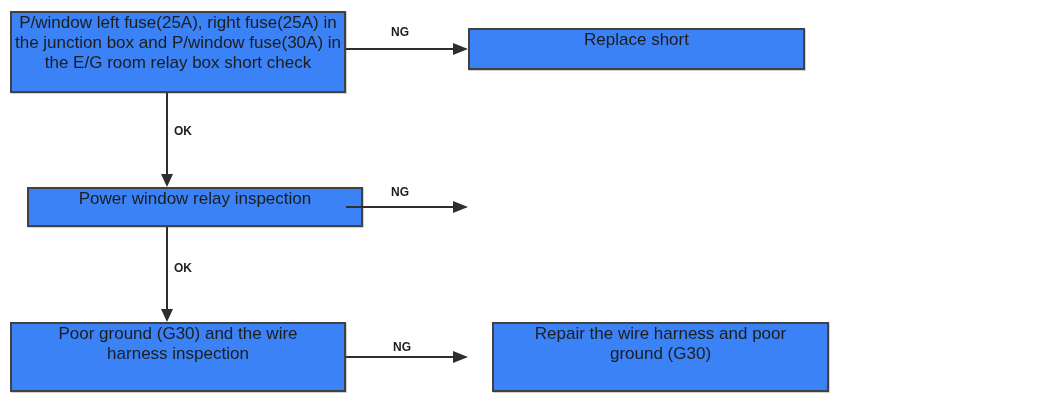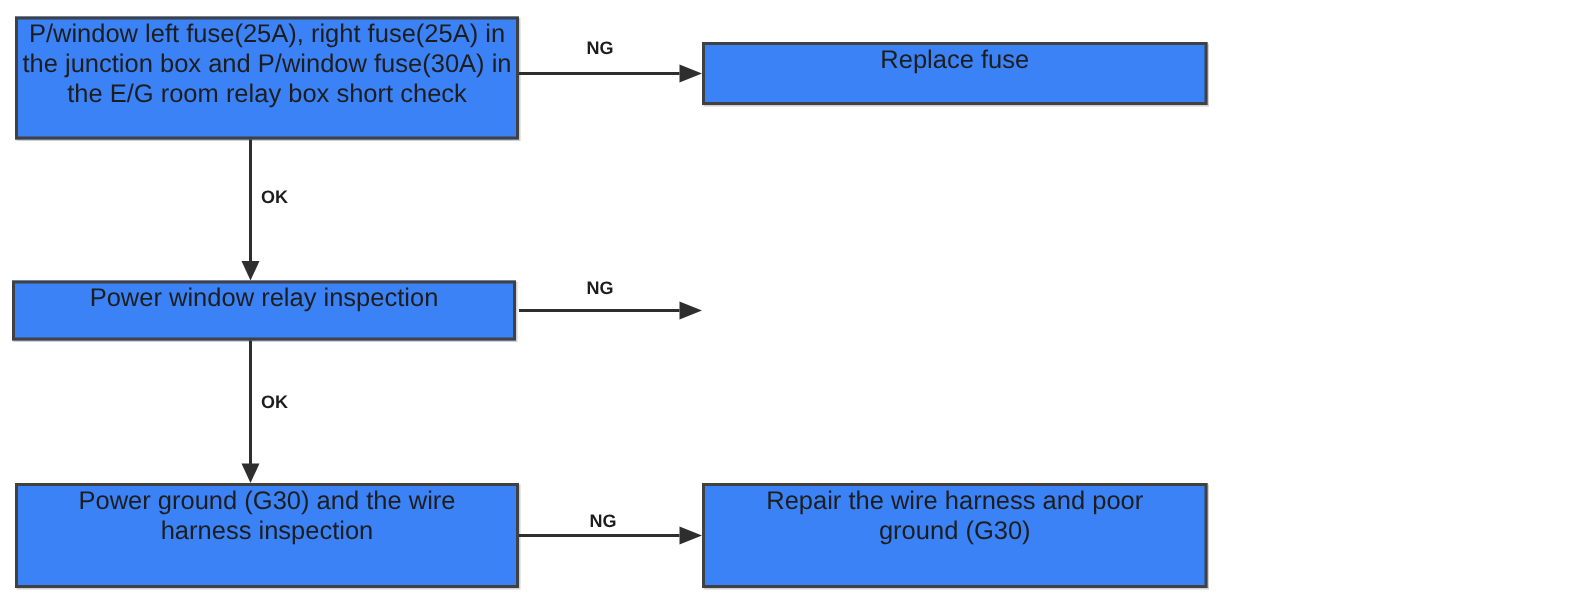--- a/index.html
+++ b/index.html
@@ -32,28 +32,28 @@
     text-align: center;
     font-size: 17px;
     line-height: 20px;
     box-sizing: border-box;
   }
   .box .txt { display: inline-block; }
 
   
   .step1 { left: 10px;  top: 11px;  width: 336px; height: 82px; }
   .step1 .txt { max-width: 330px; }
-  .step2 { left: 8px;  top: 187px; width: 336px; height: 40px; }
+  .step2 { left: 27px;  top: 187px; width: 336px; height: 40px; }
   .step3 { left: 10px;  top: 322px; width: 336px; height: 70px; }
   .step3 .txt { max-width: 272px; }
 
   
   .rem1 { left: 468px; top: 28px;  width: 337px; height: 42px; }
   .rem2 { left: 468px; top: 186px; width: 337px; height: 41px; }
-  .rem3 { left: 468px; top: 322px; width: 337px; height: 70px; }
+  .rem3 { left: 492px; top: 322px; width: 337px; height: 70px; }
   .rem3 .txt { max-width: 290px; }
 
   
   .hline {
     position: absolute;
     height: 2px;
     background: var(--line);
   }
   .vline {
     position: absolute;
@@ -107,25 +107,25 @@
 
 <div class="canvas">
 
   <div class="box step1">
     <span class="txt">P/window left fuse(25A), right fuse(25A) in the junction box and P/window fuse(30A) in the E/G room relay box short check</span>
   </div>
   <div class="box step2">
     <span class="txt">Power window relay inspection</span>
   </div>
   <div class="box step3">
-    <span class="txt">Power ground (G30) and the wire harness inspection</span>
+    <span class="txt">Poor ground (G30) and the wire harness inspection</span>
   </div>
 
   <div class="box rem1">
-    <span class="txt">Replace fuse</span>
+    <span class="txt">Replace short</span>
   </div>
   <div class="box rem3">
     <span class="txt">Repair the wire harness and poor ground (G30)</span>
   </div>
 
   <div class="hline h1"></div>
   <div class="arr-right ar1"></div>
   <span class="lbl ng ng1">NG</span>
 
   <div class="hline h2"></div>

